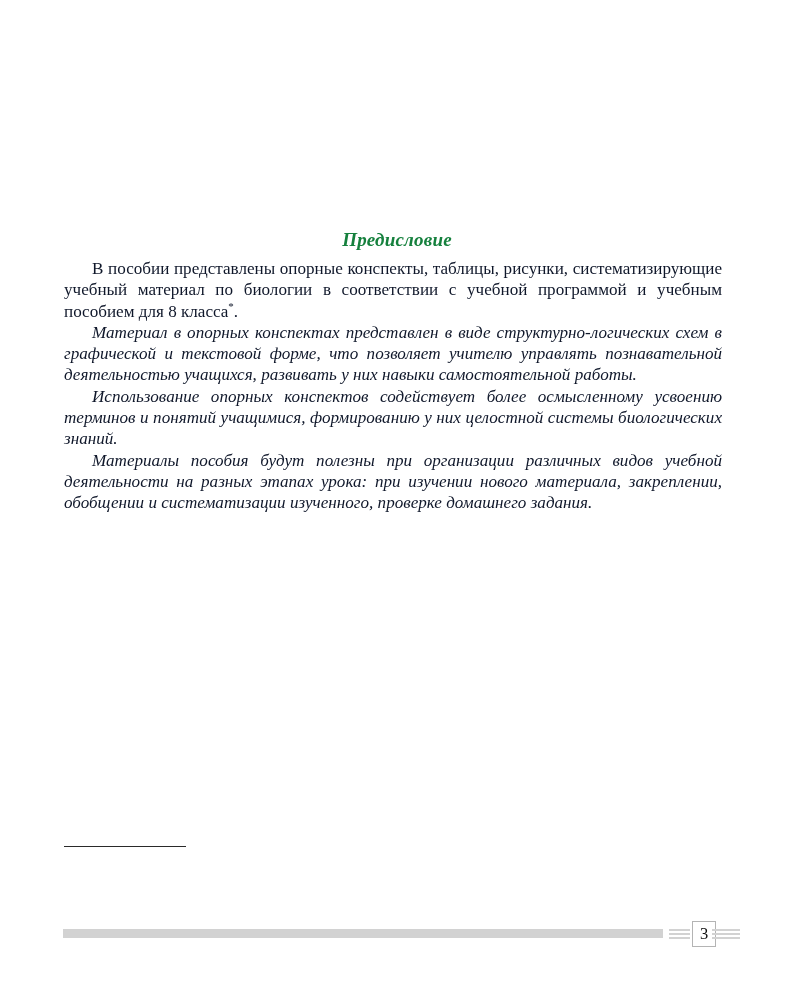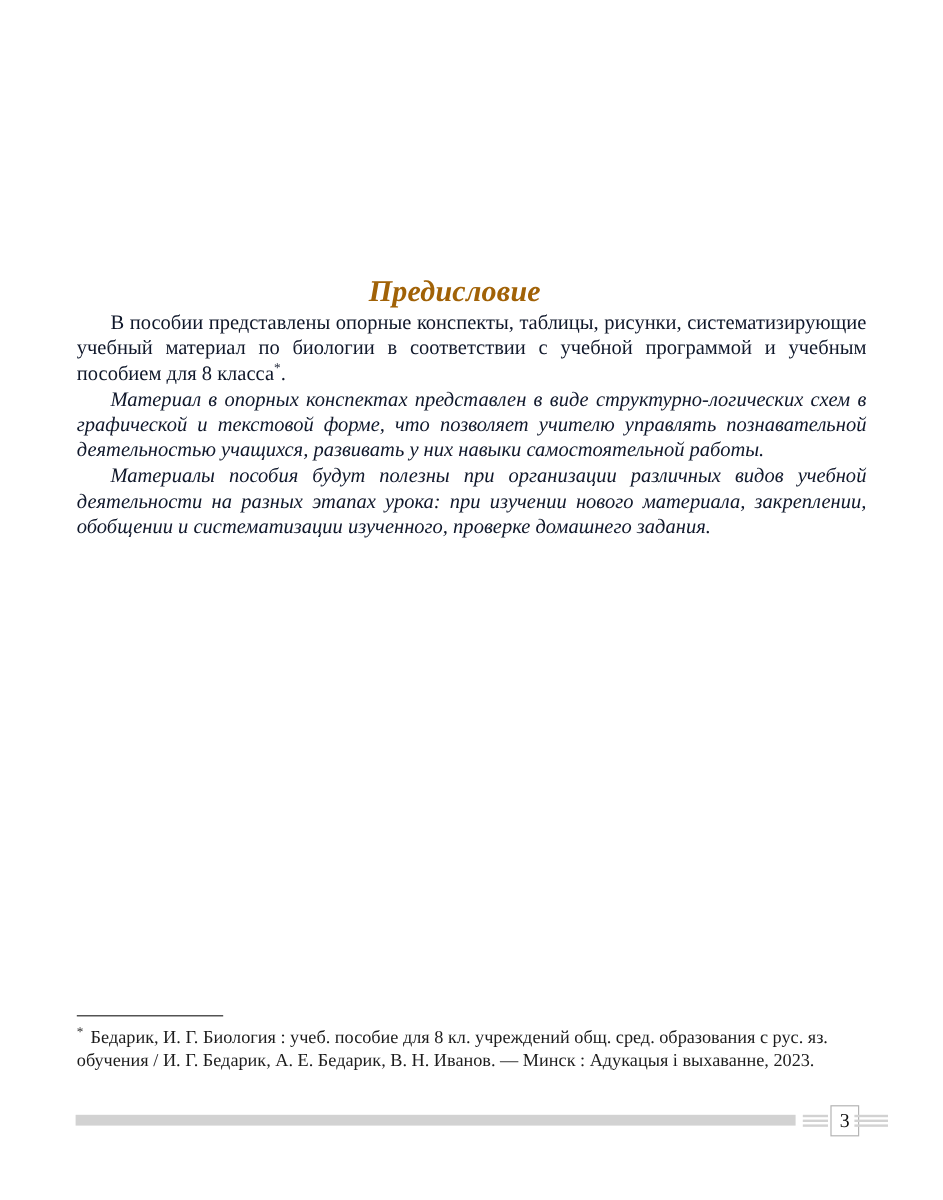--- a/index.html
+++ b/index.html
@@ -21,29 +21,29 @@
     position: absolute;
     top: 0; left: 0;
     width: 786px;
     height: 1000px;
     background: #ffffff;
   }
 
   
   .page-title {
     position: absolute;
-    left: 50px;
+    left: 68px;
     top: 212px;
     width: 658px;
     text-align: center;
     font-style: italic;
-    font-size: 25px;
+    font-size: 19px;
     line-height: 30px;
     letter-spacing: 0.2px;
-    color: #a16207;
+    color: #15803d;
   }
 
   
   .body-block {
     position: absolute;
     left: 64px;
     top: 258px;
     width: 658px;
   }
   .para {
@@ -158,28 +158,28 @@
 <div class="page">
 
   <h1 class="page-title">Предисловие</h1>
 
   <div class="body-block">
 
     <p class="para"><span>В пособии представлены опорные конспекты, таблицы, рисунки, систематизирующие учебный материал по биологии в соответствии с учебной программой и учебным пособием для 8 класса</span><sup class="fn-mark">*</sup><span>.</span></p>
 
     <p class="para">Материал в опорных конспектах представлен в виде структурно-логических схем в графической и текстовой форме, что позволяет учителю управлять познавательной деятельностью учащихся, развивать у них навыки самостоятельной работы.</p>
 
+    <p class="para">Использование опорных конспектов содействует более осмысленному усвоению терминов и понятий учащимися, формированию у них целостной системы биологических знаний.</p>
 
     <p class="para">Материалы пособия будут полезны при организации различных видов учебной деятельности на разных этапах урока: при изучении нового материала, закреплении, обобщении и систематизации изученного, проверке домашнего задания.</p>
 
   </div>
 
   <div class="footnote-wrap">
     <div class="footnote-rule"></div>
-    <p class="footnote-text"><span class="fn-star">*</span><span>Бедарик, И. Г. Биология : учеб. пособие для 8 кл. учреждений общ. сред. образования с рус. яз. обучения / И. Г. Бедарик, А. Е. Бедарик, В. Н. Иванов. — Минск : Адукацыя i выхаванне, 2023.</span></p>
   </div>
 
   <div class="footer">
     <div class="footer-bar"></div>
 
     <div class="footer-lines-left">
       <div class="ln a"></div>
       <div class="ln b"></div>
       <div class="ln c"></div>
     </div>

